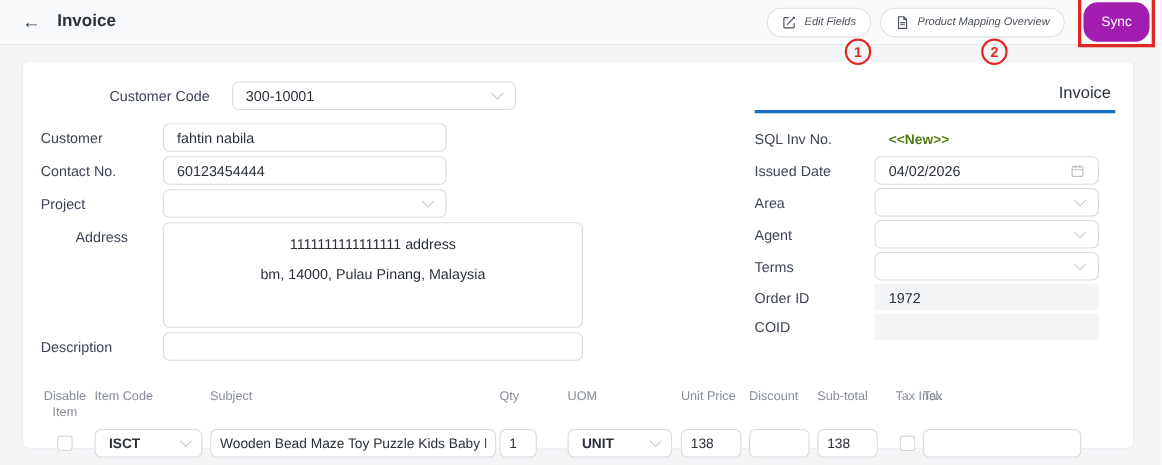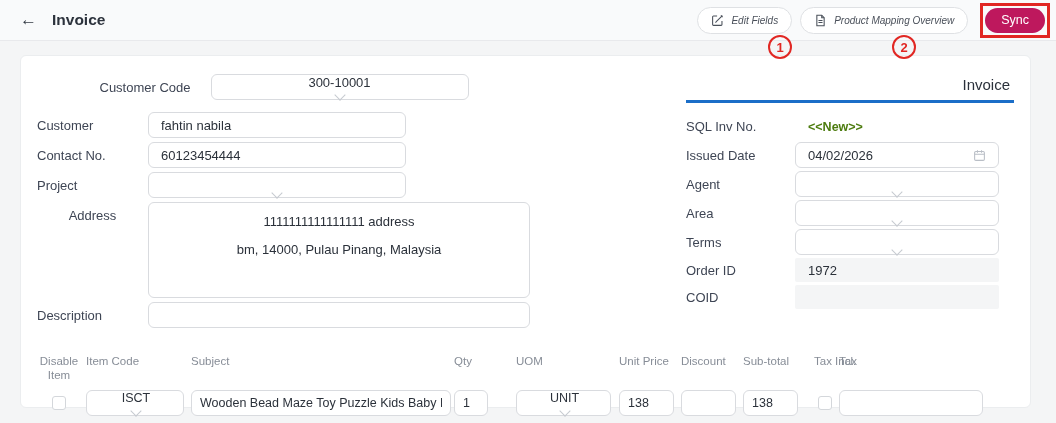--- a/index.html
+++ b/index.html
@@ -17,21 +17,21 @@
   .page-title { font-size:15.5px; font-weight:700; color:#2c323c; }
   .topbar-right { margin-left:auto; display:flex; align-items:center; gap:8px; }
   .pill-btn {
     display:inline-flex; align-items:center; gap:7px; height:27px; padding:0 13px;
     border:1px solid #dfe1e4; border-radius:14px; background:#fff; color:#4a505a;
     font-size:10px; cursor:pointer; white-space:nowrap; box-sizing:border-box;font-style:italic;
   }
   .pill-btn svg { flex:none; }
   .sync-annot { border:3px solid #e12723; padding:2px; display:inline-flex; margin-left:4px; }
   .sync-btn {
-    height:25px; padding:0 16px; border:none; border-radius:13px; background:#be185d;
+    height:36px; padding:0 16px; border:none; border-radius:13px; background:#a21caf;
     color:#fff; font-size:12.5px; display:inline-flex; align-items:center; cursor:pointer;
   }
   .step-circle {
     position:absolute; top:35px; width:20px; height:20px; border:2px solid #e12723;
     border-radius:50%; color:#e12723; font-size:13px; font-weight:700;
     display:flex; align-items:center; justify-content:center; z-index:5;
   }
   .step-1 { left:768px; } .step-2 { left:892px; }
   
   .card {
@@ -49,22 +49,22 @@
   .align-top .flabel { padding-top:6px; }
   .control {
     box-sizing:border-box; height:26px; border:1px solid #d9dbdf; border-radius:6px;
     background:#fff; font-size:13px; color:#2b313a; padding:0 12px;
     display:flex; align-items:center; font-family:"Liberation Sans", sans-serif;
   }
   input.control { outline:none; }
   .w-std  { width:258px; }
   .w-wide { width:382px; }
   .w-right{ width:204px; }
-  .select { justify-content:space-between; cursor:pointer;flex-direction:column; }
-  .select .sel-value { font-weight:400; font-size:12.5px; color:#2b313a; }
+  .select { justify-content:space-between; cursor:pointer; }
+  .select .sel-value { font-weight:700; font-size:12.5px; color:#2b313a; }
   .select .sel-value.regular { font-weight:400; font-size:13px; }
   .chev {
     width:7px; height:7px; border-right:1.6px solid #c6cad0; border-bottom:1.6px solid #c6cad0;
     transform:rotate(45deg); margin-top:-4px; flex:none;
   }
   .textarea {
     height:96px; flex-direction:column; align-items:flex-start; justify-content:flex-start;
     padding:5px 14px; border:1px solid #d9dbdf; border-radius:6px; box-sizing:border-box;
     font-size:13px; color:#2b313a;
   }
@@ -209,29 +209,29 @@
           <span class="icon-gray" style="display:inline-flex;">
             <svg width="13" height="13" viewBox="0 0 16 16" fill="none" stroke="#b9bec6" stroke-width="1.3">
               <rect x="2" y="3" width="12" height="11" rx="1.5"></rect>
               <path d="M2 6.5h12M5.5 1.5v3M10.5 1.5v3"></path>
             </svg>
           </span>
         </div>
       </div>
 
       <div class="rrow">
+        <span class="rlabel">Area</span>
+        <div class="control select w-right">
+          <span class="sel-value regular"></span>
+          <span class="chev"></span>
+        </div>
+      </div>
+
+      <div class="rrow">
         <span class="rlabel">Agent</span>
-        <div class="control select w-right">
-          <span class="sel-value regular"></span>
-          <span class="chev"></span>
-        </div>
-      </div>
-
-      <div class="rrow">
-        <span class="rlabel">Area</span>
         <div class="control select w-right">
           <span class="sel-value regular"></span>
           <span class="chev"></span>
         </div>
       </div>
 
       <div class="rrow">
         <span class="rlabel">Terms</span>
         <div class="control select w-right">
           <span class="sel-value regular"></span>

